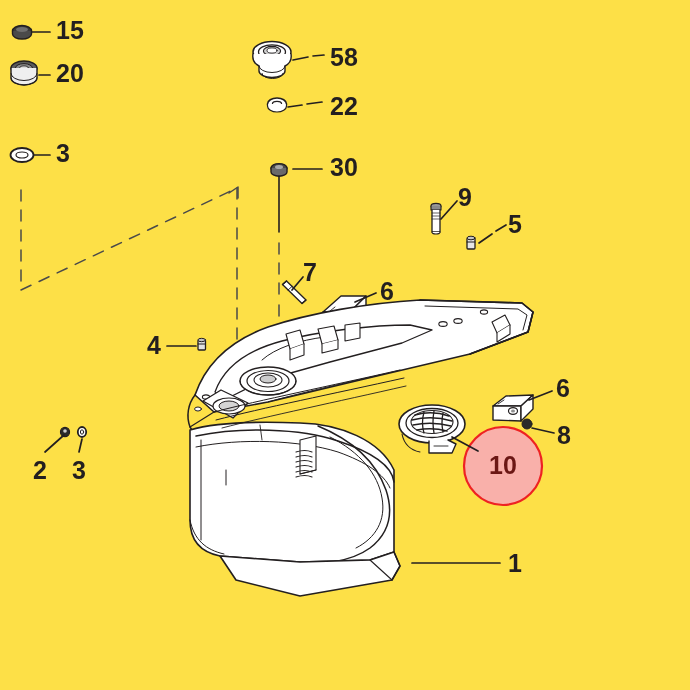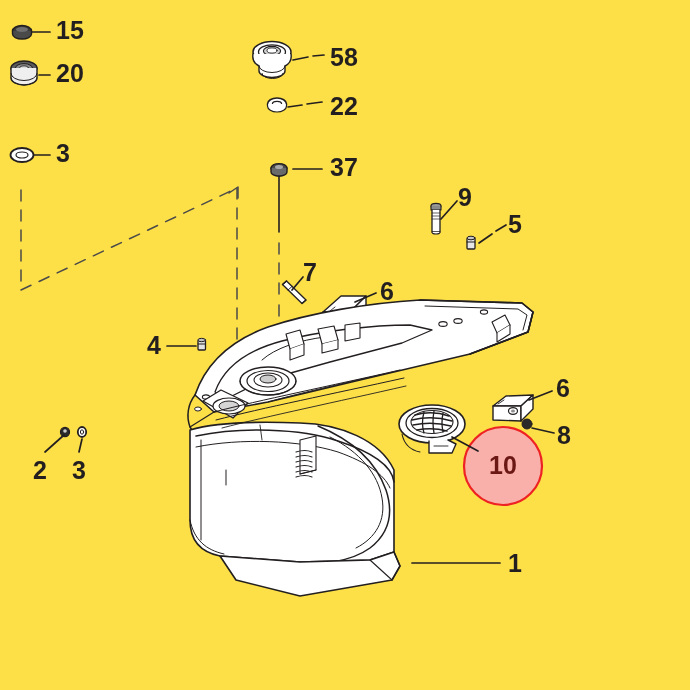--- a/index.html
+++ b/index.html
@@ -285,21 +285,21 @@
       <circle cx="503" cy="466" r="39" fill="#f9b0aa" stroke="#ee2222" stroke-width="2.2"></circle>
       <path d="M452 437 L478 451" stroke="#231f20" stroke-width="1.7" fill="none"></path>
     </g>
   </svg>
 
   <div class="callout cn" style="left:56px;top:18px">15</div>
   <div class="callout cn" style="left:56px;top:61px">20</div>
   <div class="callout cn" style="left:56px;top:141px">3</div>
   <div class="callout cn" style="left:330px;top:45px">58</div>
   <div class="callout cn" style="left:330px;top:94px">22</div>
-  <div class="callout cn" style="left:330px;top:155px">37</div>
+  <div class="callout cn" style="left:330px;top:155px">30</div>
   <div class="callout cn" style="left:458px;top:185px">9</div>
   <div class="callout cn" style="left:508px;top:212px">5</div>
   <div class="callout cn" style="left:303px;top:260px">7</div>
   <div class="callout cn" style="left:380px;top:279px">6</div>
   <div class="callout cn" style="left:147px;top:333px">4</div>
   <div class="callout cn" style="left:556px;top:376px">6</div>
   <div class="callout cn" style="left:557px;top:423px">8</div>
   <div class="callout cn" style="left:33px;top:458px">2</div>
   <div class="callout cn" style="left:72px;top:458px">3</div>
   <div class="callout cn" style="left:508px;top:551px">1</div>

